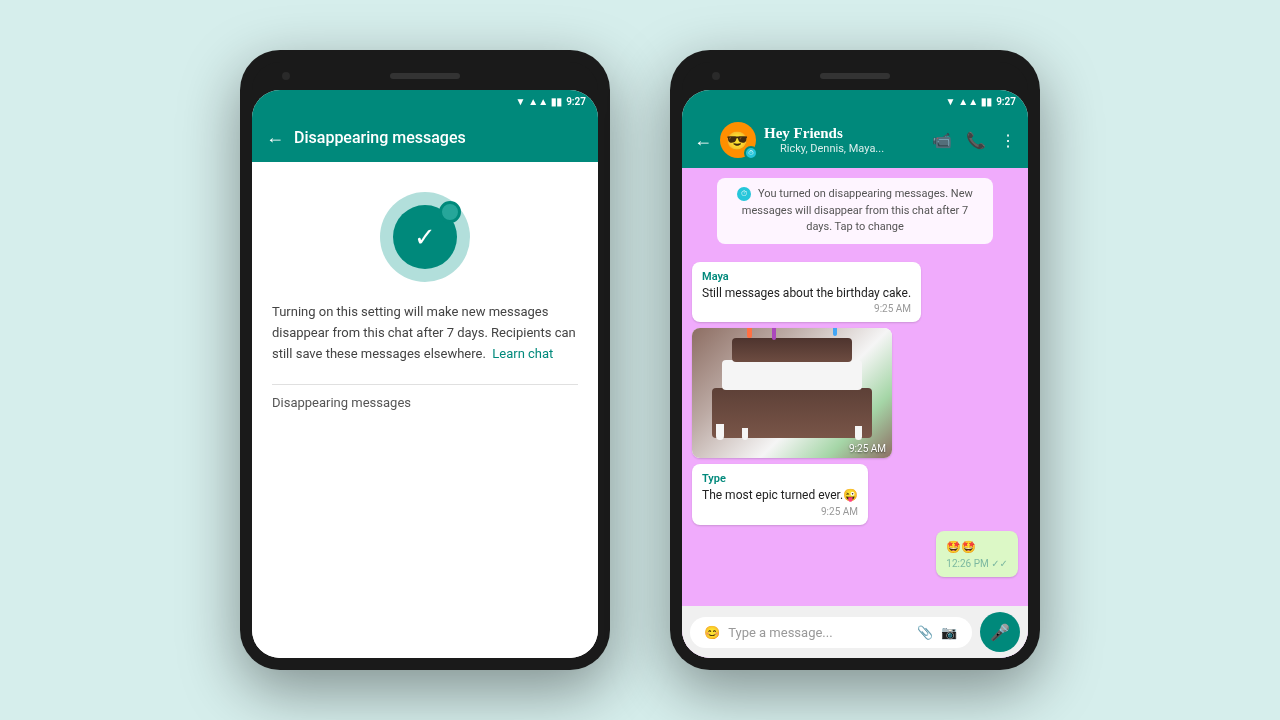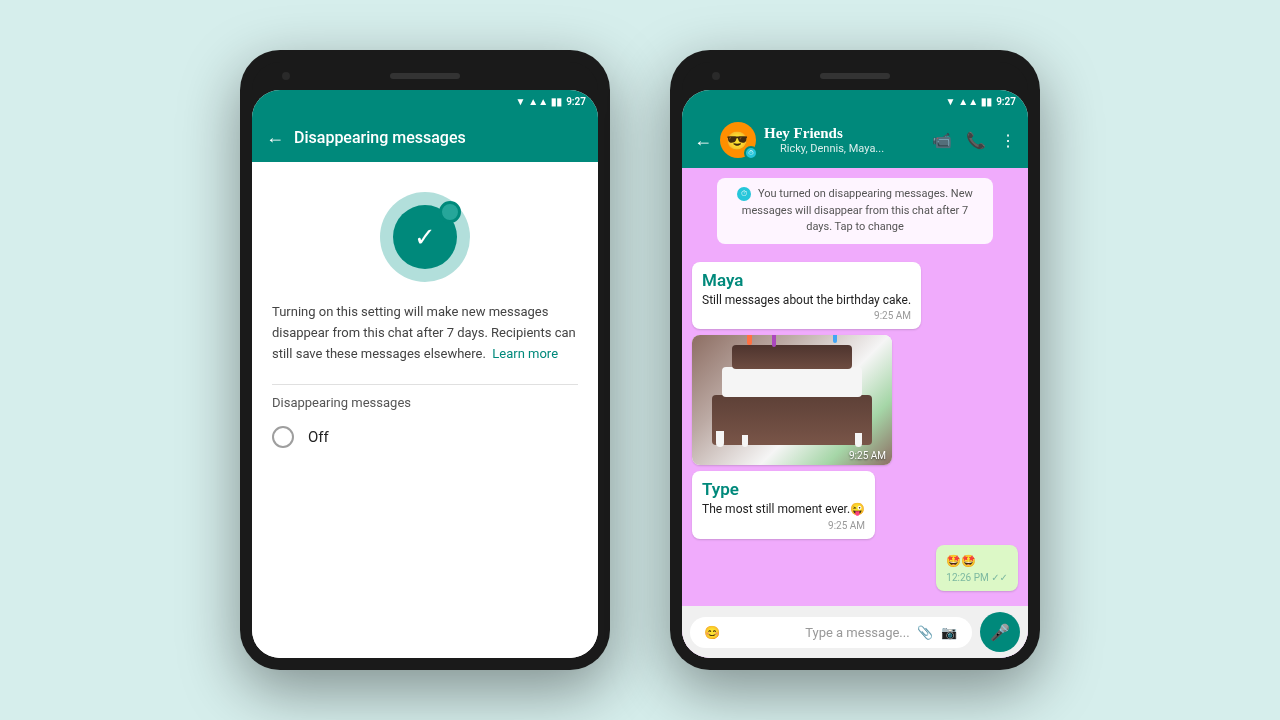--- a/index.html
+++ b/index.html
@@ -297,21 +297,21 @@
       padding: 8px 10px;
       max-width: 75%;
       align-self: flex-start;
       box-shadow: 0 1px 2px rgba(0,0,0,0.15);
     }
     .message-bubble.sent {
       background: #dcf8c6;
       align-self: flex-end;
     }
     .message-sender {
-      font-size: 17px;
+      font-size: 11px;
       font-weight: 600;
       color: #00897b;
       margin-bottom: 2px;
     }
     .message-text {
       font-size: 12px;
       color: #222;
       line-height: 1.4;
     }
     .message-time {
@@ -365,21 +365,20 @@
       border-radius: 24px;
       padding: 8px 14px;
       font-size: 13px;
       color: #999;
       display: flex;
       align-items: center;
       gap: 8px;
     }
     .chat-input-text {
       flex: 1;
-      text-align: right;
     }
     .mic-button {
       width: 40px;
       height: 40px;
       border-radius: 50%;
       background: #00897b;
       display: flex;
       align-items: center;
       justify-content: center;
       color: white;
@@ -418,32 +417,27 @@
           <div class="timer-circle">
             <div class="timer-inner">
               <span class="timer-check">✓</span>
               <div class="timer-arc"></div>
             </div>
           </div>
         </div>
 
         <p class="description-text">
           <span>Turning on this setting will make new messages disappear from this chat after 7 days. Recipients can still save these messages elsewhere.</span>
-          &nbsp;<a class="learn-more">Learn more</a>
+          &nbsp;<a class="learn-more">Learn chat</a>
         </p>
         <div class="divider"></div>
 
         <p class="section-label">Disappearing messages</p>
 
 
-        <div class="radio-option">
-          <div class="radio-outer off">
-          </div>
-          <span class="radio-label">Off</span>
-        </div>
       </div>
     </div>
   </div>
 
   <div class="phone">
     <div class="phone-notch-bar">
       <div class="phone-camera"></div>
       <div class="phone-speaker"></div>
     </div>
     <div class="phone-inner">
@@ -510,21 +504,21 @@
                 <div style="position:absolute;bottom:122px;right:55px;width:4px;height:20px;background:#42a5f5;border-radius:2px;">
                   
                 </div>
                 <div class="image-time-overlay">9:25 AM</div>
               </div>
             </div>
           </div>
 
           <div class="message-bubble">
             <div class="message-sender">Type</div>
-            <div class="message-text">The most still moment ever.😜</div>
+            <div class="message-text">The most epic turned ever.😜</div>
             <div class="message-time">9:25 AM</div>
           </div>
 
           <div class="message-bubble sent">
             <div class="message-text">🤩🤩</div>
             <div class="message-time sent">
               <span>12:26 PM</span>
               <span>✓✓</span>
             </div>
           </div>

